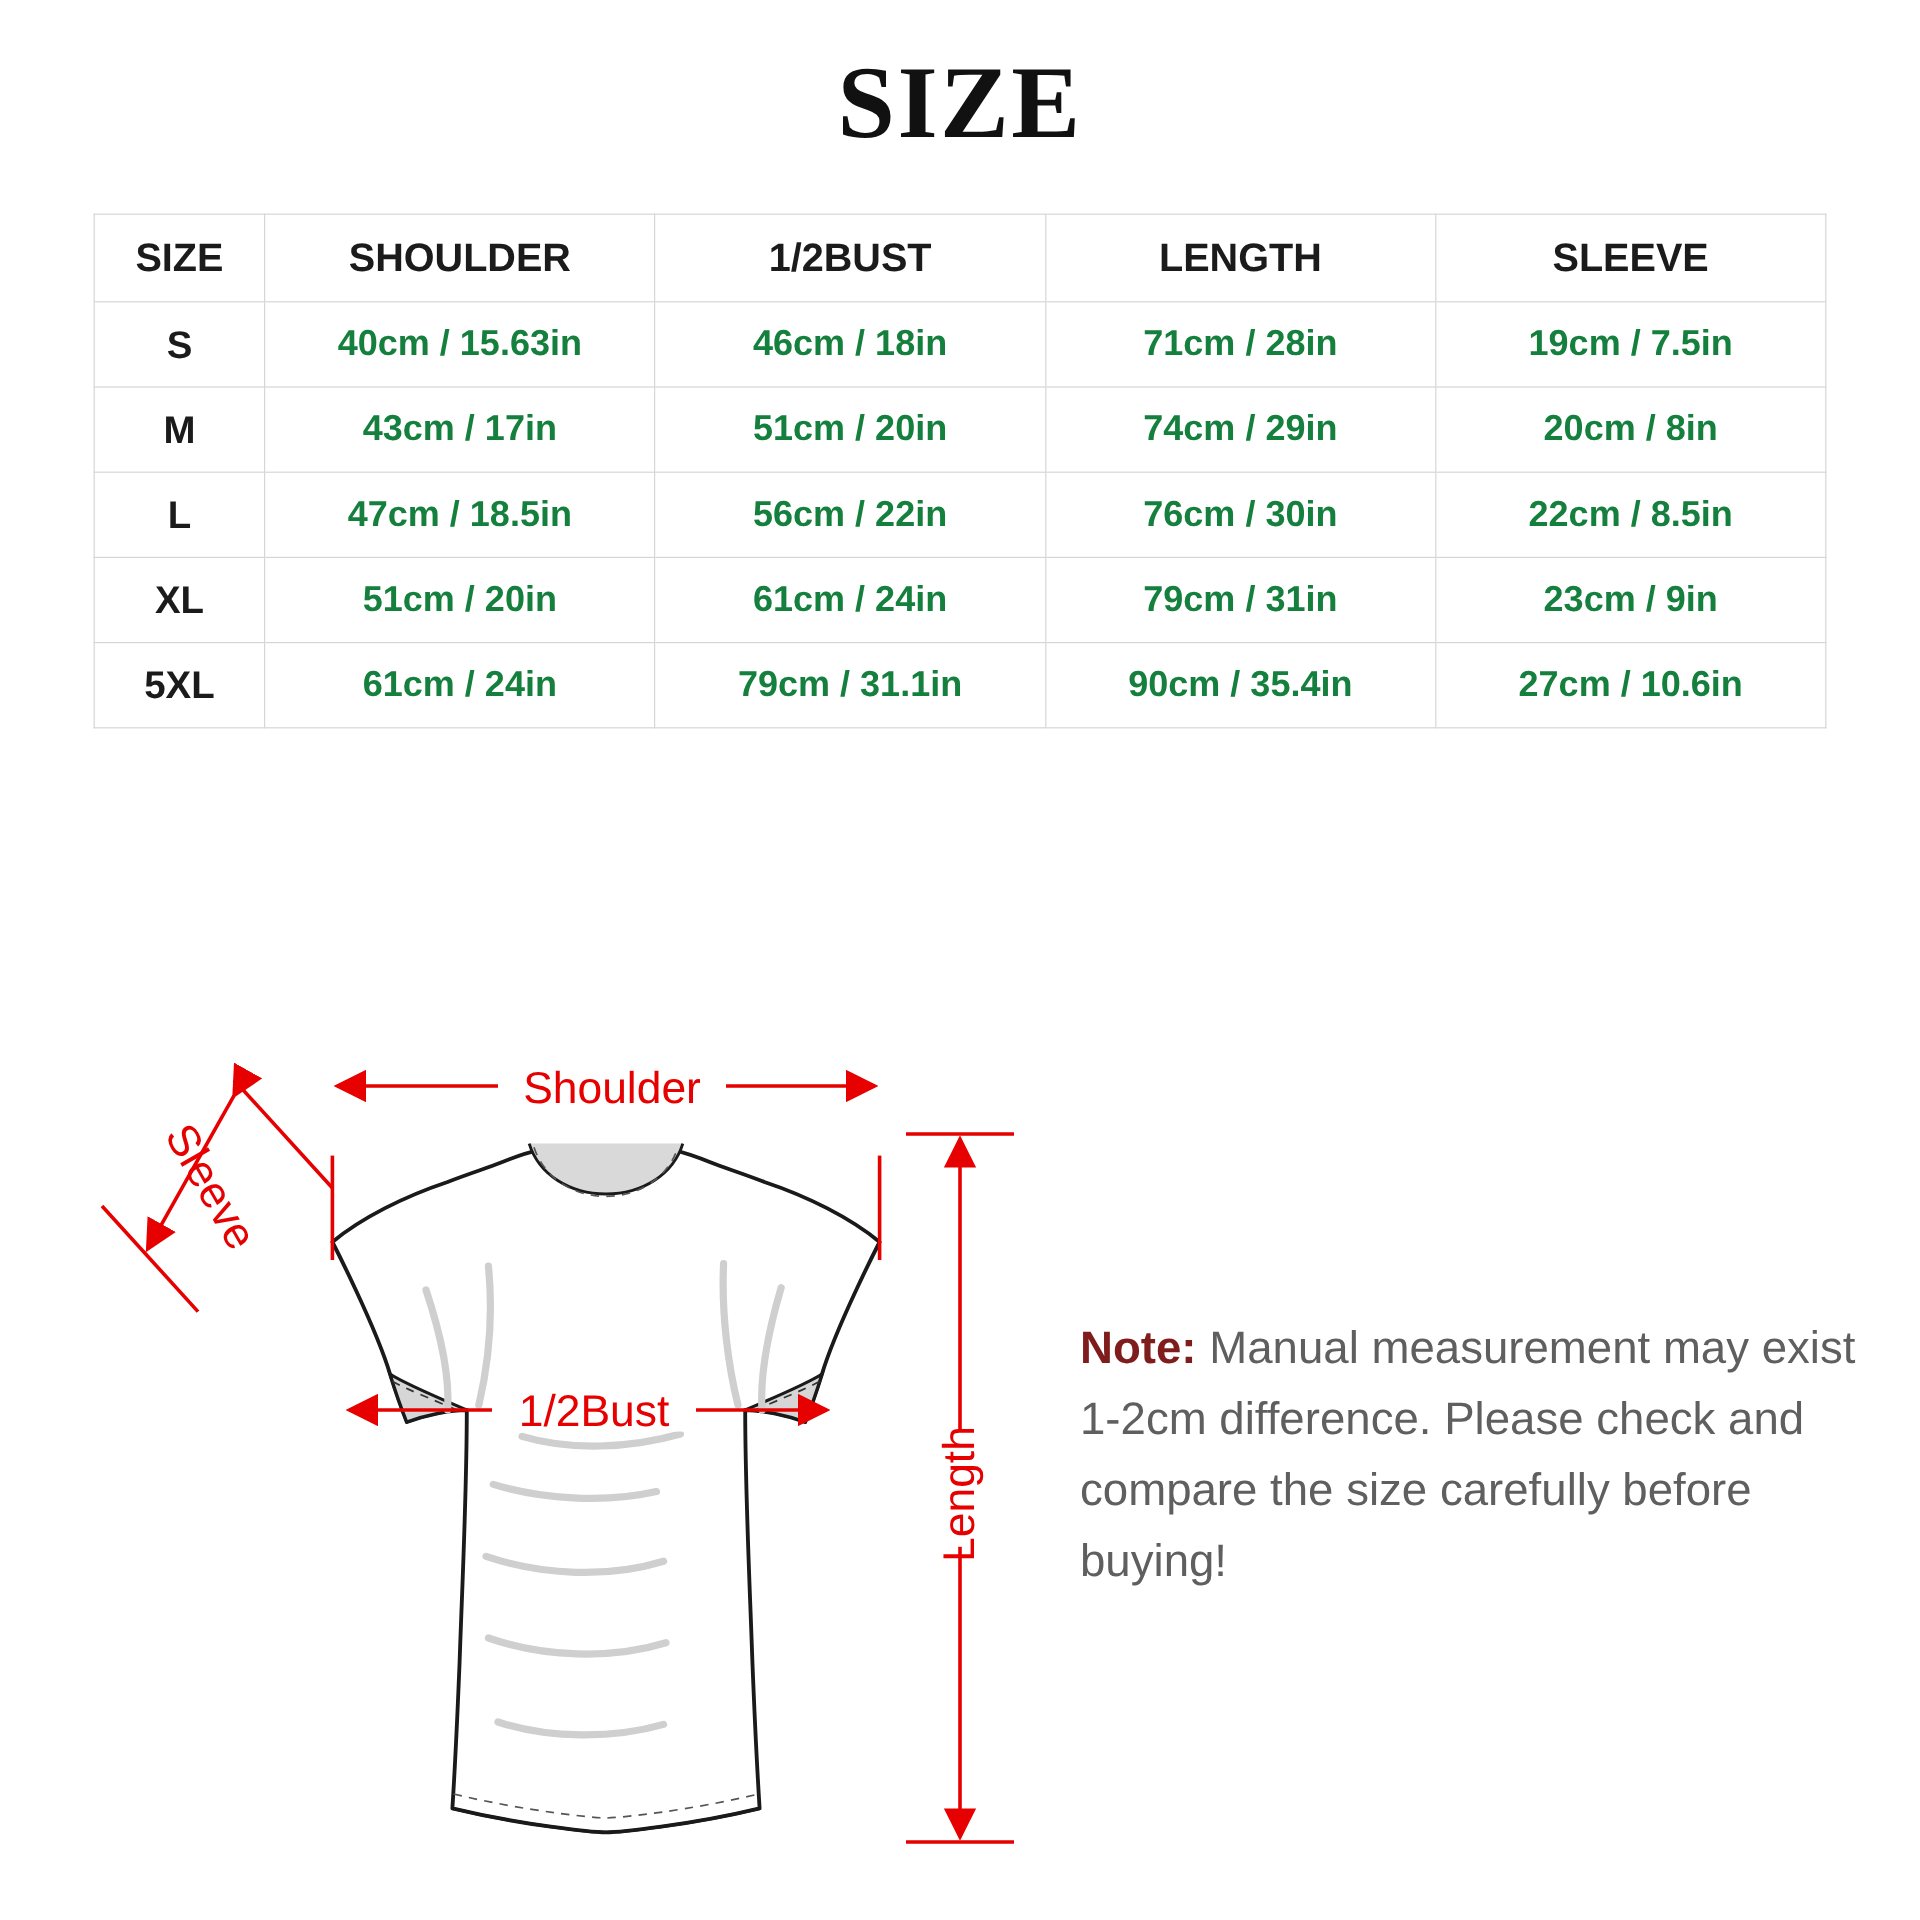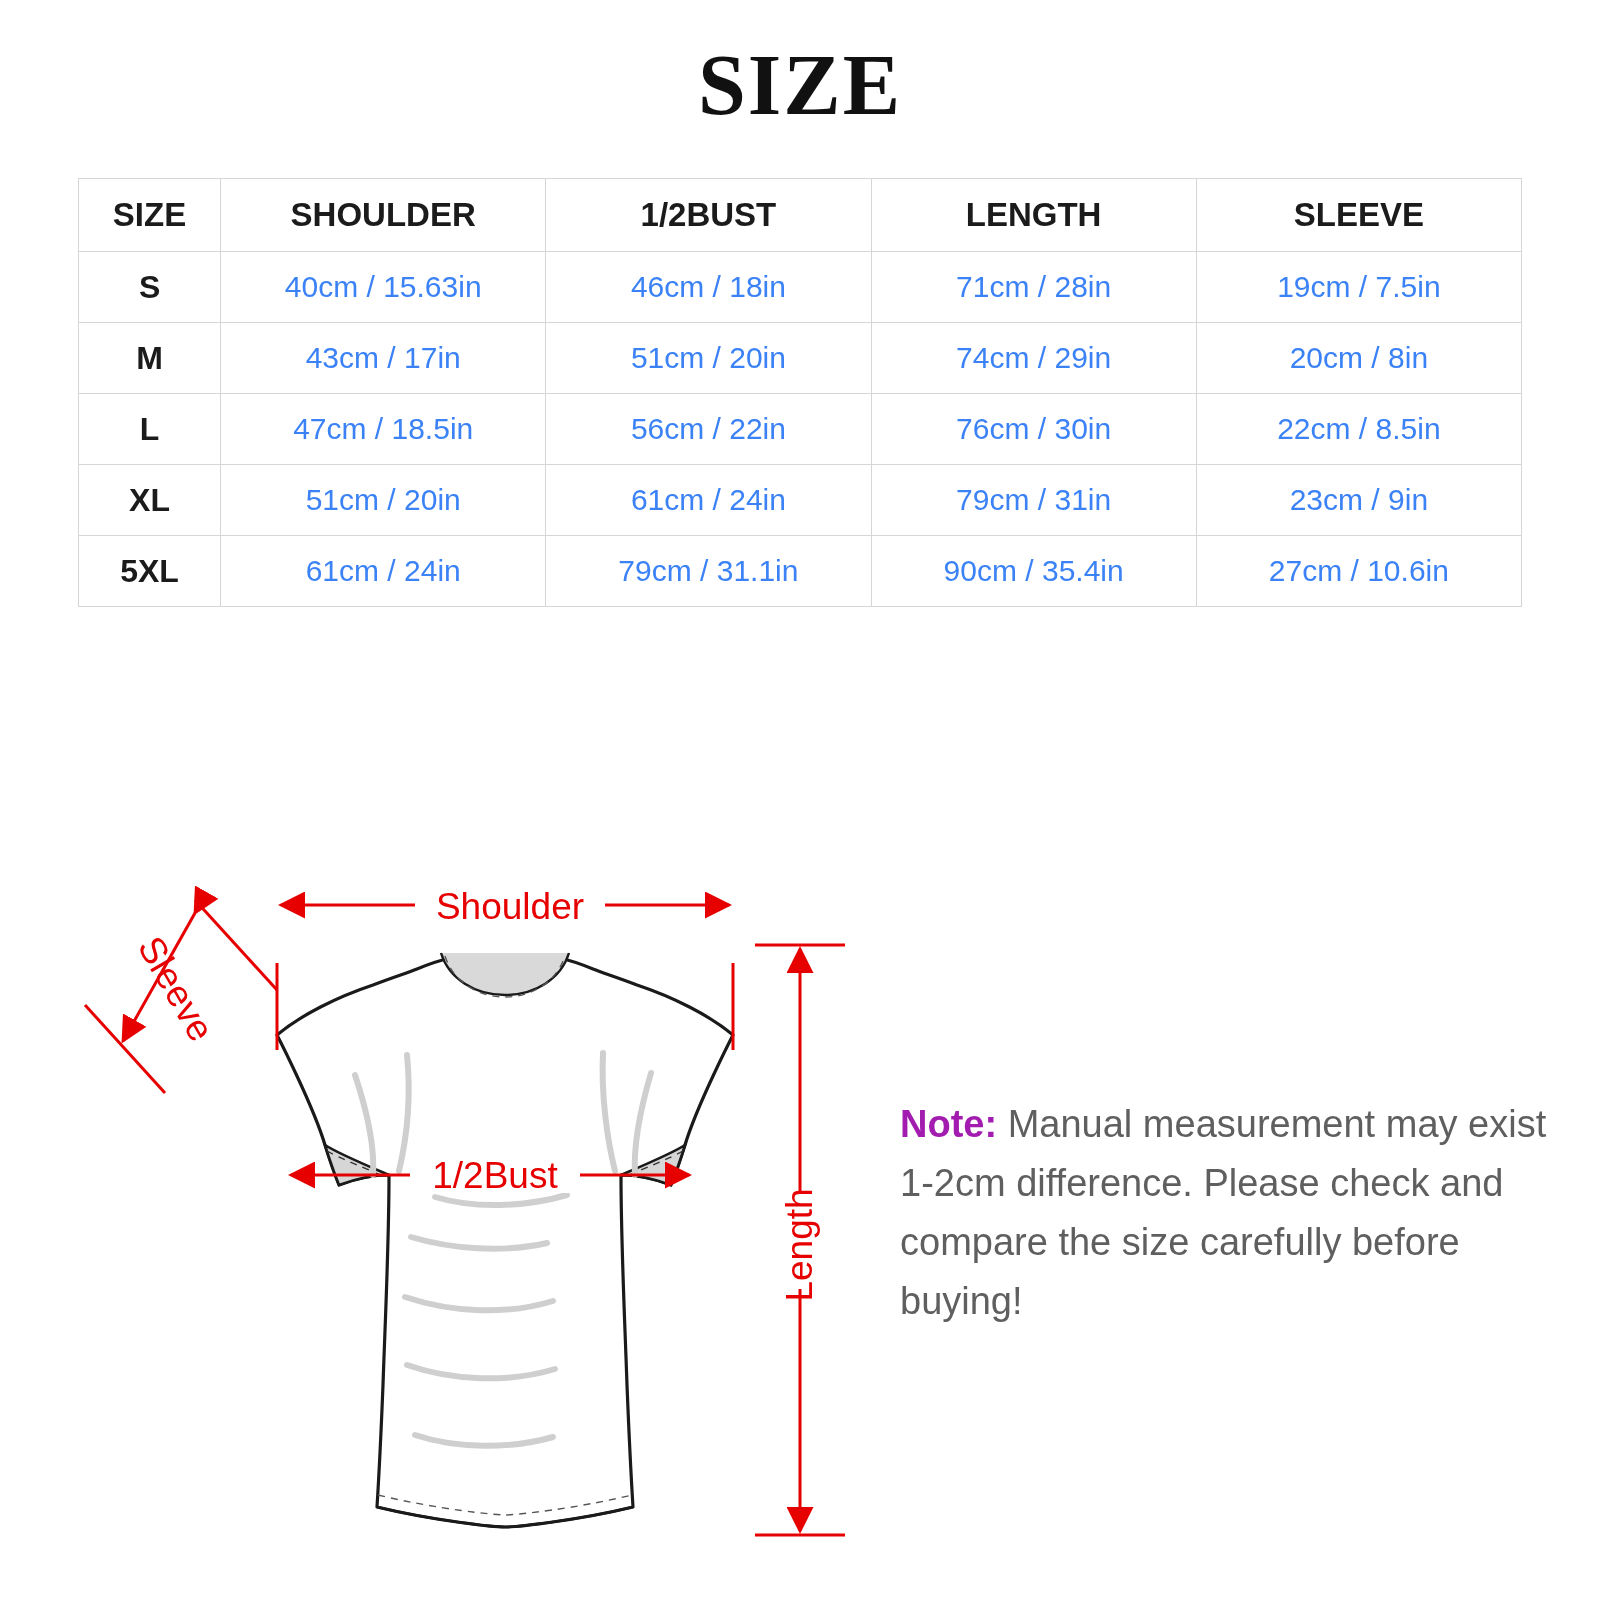--- a/index.html
+++ b/index.html
@@ -52,22 +52,22 @@
     color: #1b1b1b;
     height: 72px;
   }
   #size-table td.size-cell {
     font-size: 32px;
     font-weight: 700;
     color: #1b1b1b;
   }
   #size-table td.val-cell {
     font-size: 30px;
-    font-weight: 400;
-    color: #3b82f6;
+    font-weight: 700;
+    color: #15803d;
   }
   .col-size   { width: 142px; }
   .col-other  { width: 325px; }
 
   
   #diagram {
     position: absolute;
     top: 845px;
     left: 55px;
     width: 820px;
@@ -80,21 +80,21 @@
     position: absolute;
     top: 1095px;
     left: 900px;
     width: 660px;
     font-size: 38px;
     line-height: 1.55;
     color: #5f5f5f;
   }
   #note .note-label {
     font-weight: 700;
-    color: #a21caf;
+    color: #7f1d1d;
   }
 </style>
 </head>
 <body>
 
 <div id="page-title">SIZE</div>
 
 <table id="size-table">
   <colgroup>
     <col class="col-size">

